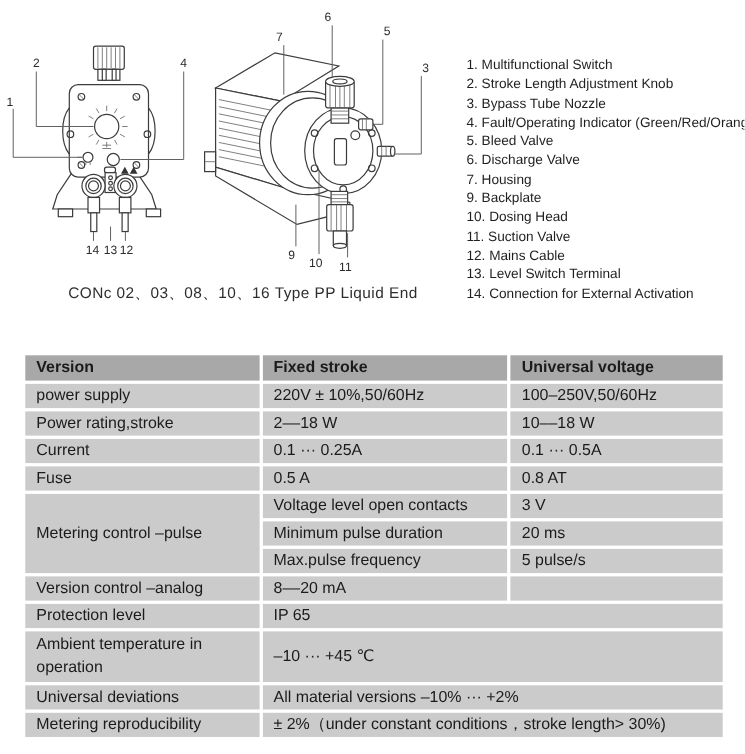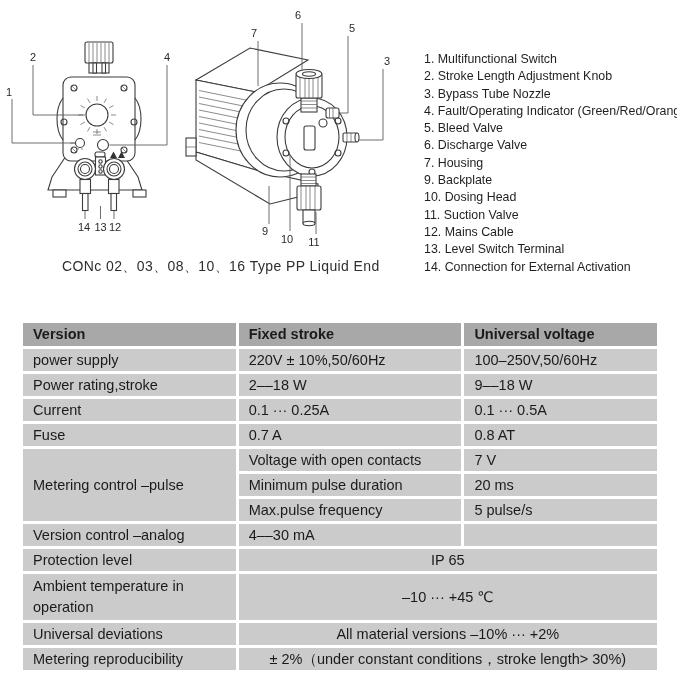--- a/index.html
+++ b/index.html
@@ -30,21 +30,21 @@
     position:absolute; left:20px; top:320px; width:640px;
     border-collapse:separate; border-spacing:3px; table-layout:fixed;
     font-size:14.5px; color:#1b1b1b;
   }
   .spec col.c1 { width:212px; } .spec col.c2 { width:222px; } .spec col.c3 { width:192px; }
   .spec th, .spec td {
     background:#cbcbcb; padding:2px 10px; text-align:left;
     height:22px; line-height:17px; vertical-align:middle; overflow:hidden;margin-top:24px;
   }
   .spec thead th { background:#a8a8a8; font-weight:bold; height:23px; }
-  .spec td.center { text-align:center; }
+  .spec td.center { }
   .spec tr.row-ambient td { line-height:21px; }
 </style>
 </head>
 <body>
 
 <div id="screen">
 
   <svg class="front-svg" width="190" height="215" viewBox="0 0 190 215">
     <g>
       <rect class="lnf" x="85" y="4" width="28" height="21" rx="2"></rect>
@@ -226,48 +226,48 @@
     </thead>
     <tbody>
       <tr>
         <td>power supply</td>
         <td>220V ± 10%,50/60Hz</td>
         <td>100–250V,50/60Hz</td>
       </tr>
       <tr>
         <td>Power rating,stroke</td>
         <td>2––18 W</td>
-        <td>9––18 W</td>
+        <td>10––18 W</td>
       </tr>
       <tr>
         <td>Current</td>
         <td>0.1 ··· 0.25A</td>
         <td>0.1 ··· 0.5A</td>
       </tr>
       <tr>
         <td>Fuse</td>
-        <td>0.7 A</td>
+        <td>0.5 A</td>
         <td>0.8 AT</td>
       </tr>
       <tr>
         <td rowspan="3">Metering  control –pulse</td>
-        <td>Voltage with open contacts</td>
-        <td>7 V</td>
+        <td>Voltage level open contacts</td>
+        <td>3 V</td>
       </tr>
       <tr>
         <td>Minimum pulse duration</td>
         <td>20 ms</td>
       </tr>
       <tr>
         <td>Max.pulse frequency</td>
         <td>5 pulse/s</td>
       </tr>
       <tr>
         <td>Version  control –analog</td>
-        <td>4––30 mA</td>
+        <td>8––20 mA</td>
         <td></td>
       </tr>
       <tr>
         <td>Protection level</td>
         <td colspan="2" class="center">IP 65</td>
       </tr>
       <tr class="row-ambient">
         <td>Ambient temperature in operation</td>
         <td colspan="2" class="center">–10 ··· +45 ℃</td>
       </tr>

